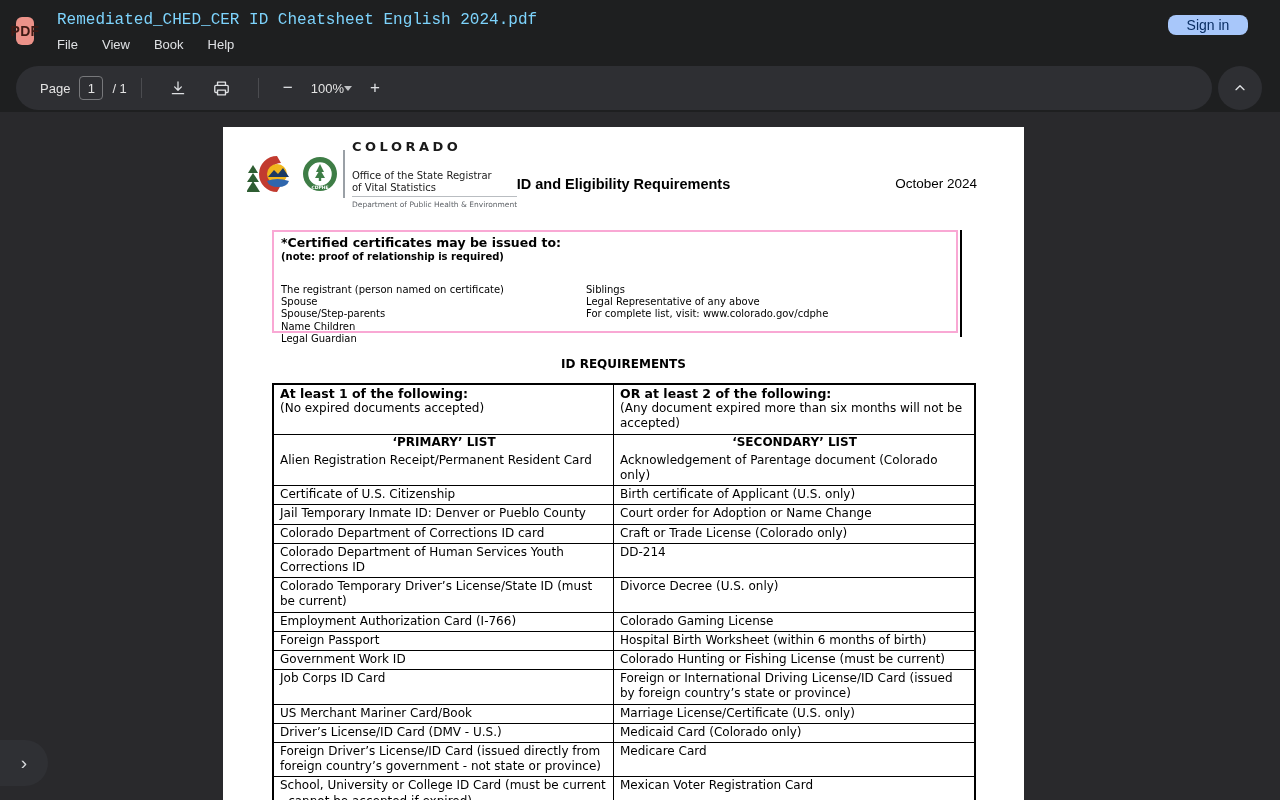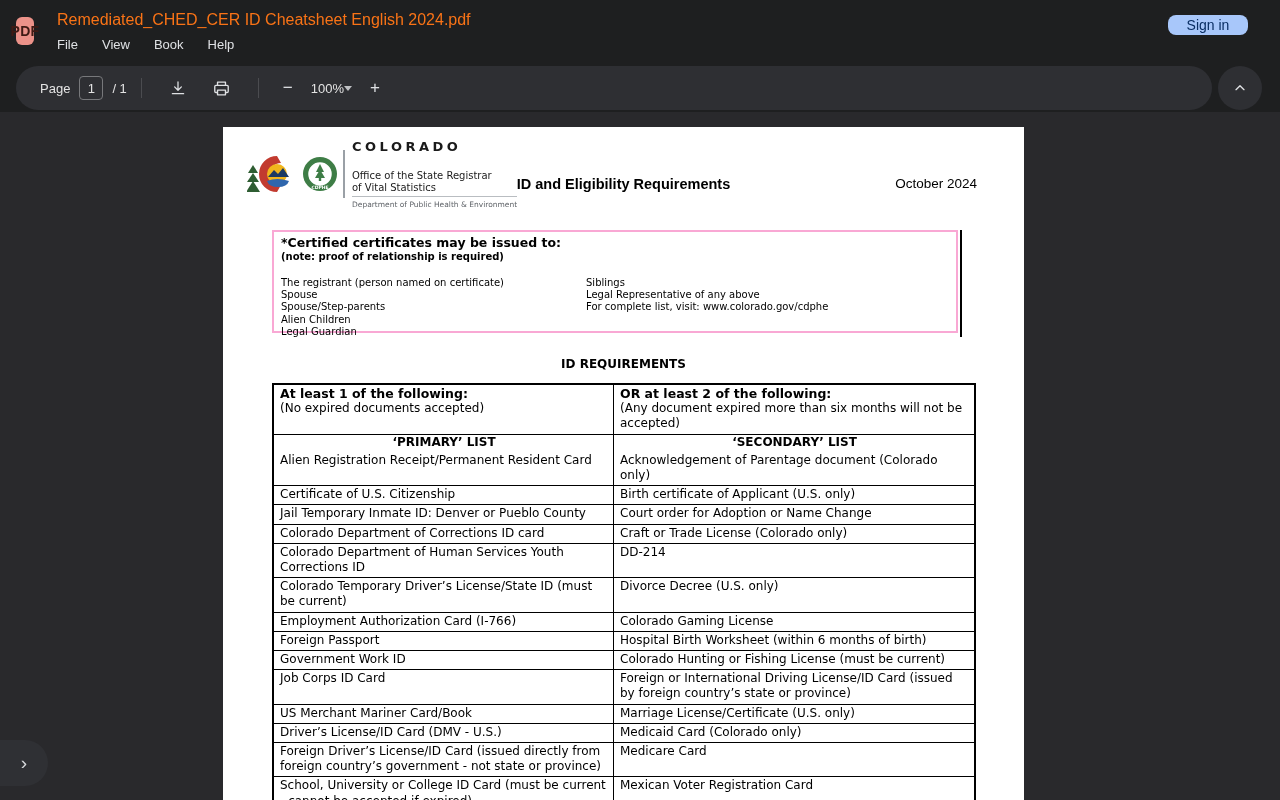--- a/index.html
+++ b/index.html
@@ -4,21 +4,21 @@
 <style>
   * { margin:0; padding:0; box-sizing:border-box; }
   html,body { width:1280px; height:800px; overflow:hidden; background:#1e1f20;
     font-family:"Liberation Sans","DejaVu Sans",sans-serif; }
 
   
   .titlebar { position:absolute; top:0; left:0; width:1280px; height:62px; background:#1e1f20; }
   .pdf-badge { position:absolute; left:16px; top:17px; width:18px; height:28px; border-radius:6px;
     background:#ec9289; color:#3f1a14; font-size:14px; font-weight:bold; letter-spacing:.3px;
     display:flex; align-items:center; justify-content:center; }
-  .doc-title { position:absolute; left:57px; top:11px; font-size:16px; color:#f97316; white-space:nowrap; }
+  .doc-title { position:absolute; left:57px; top:11px; font-size:16px; color:#7dd3fc; white-space:nowrap;font-family:Liberation Mono, monospace; }
   .menubar { position:absolute; left:57px; top:37px; display:flex; gap:24px; }
   .menubar span { font-size:13px; color:#dfe1e4; cursor:default; }
   .signin-btn { position:absolute; right:32px; top:15px; width:80px; height:20px; background:#a8c7fa;
     color:#0a2e63; border:none; border-radius:8px; font-size:14px; font-weight:500;
     font-family:inherit; display:flex; align-items:center; justify-content:center; }
 
   
   .toolbar-pill { position:absolute; left:16px; top:66px; width:1196px; height:44px; border-radius:22px;
     background:#2e2f33; display:flex; align-items:center; padding-left:24px; color:#e3e3e3; font-size:13px; }
   .tb-sep { width:1px; height:20px; background:#4b4c50; margin:0 14px; }
@@ -53,21 +53,21 @@
 
   .doc-heading { position:absolute; top:49px; left:0; width:100%; text-align:center;
     font-family:"Liberation Sans",sans-serif; font-size:14.5px; font-weight:bold; }
   .doc-date { position:absolute; top:49px; right:47px; font-family:"Liberation Sans",sans-serif; font-size:13.5px; }
 
   .issue-box { position:absolute; top:103px; left:49px; width:686px; height:103px;
     border:2px solid #f9a8d4; padding:3px 7px; }
   .issue-box::after { content:""; position:absolute; right:-6px; top:-2px; height:107px; width:2px; background:#000; }
   .ib-heading { font-size:12.5px; font-weight:bold; }
   .ib-note { font-size:10px; font-weight:bold; margin-top:1px; }
-  .ib-cols { display:flex; margin-top:15px; }
+  .ib-cols { display:flex; margin-top:22px; }
   .ib-col-left { width:305px; }
   .ibox-item { font-size:10px; line-height:12.2px; }
 
   .section-title { position:absolute; top:230px; left:0; width:100%; text-align:center;
     font-size:12px; font-weight:bold; }
 
   .idtable { position:absolute; top:256px; left:49px; width:704px; border:2px solid #000; font-size:12px; }
   .trow { display:grid; grid-template-columns:339px 361px; }
   .tcell { padding:1px 5px 2px 6px; line-height:15.2px; border-top:1.5px solid #000; }
   .tcell.right { border-left:1.5px solid #000; }
@@ -158,21 +158,21 @@
     <div class="doc-date">October 2024</div>
 
     <div class="issue-box">
       <div class="ib-heading">*Certified certificates may be issued to:</div>
       <div class="ib-note">(note: proof of relationship is required)</div>
       <div class="ib-cols">
         <div class="ib-col-left">
             <div class="ibox-item">The registrant (person named on certificate)</div>
             <div class="ibox-item">Spouse</div>
             <div class="ibox-item">Spouse/Step-parents</div>
-            <div class="ibox-item">Alien Children</div>
+            <div class="ibox-item">Name Children</div>
             <div class="ibox-item">Legal Guardian</div>
           </div>
         <div class="ib-col-right">
             <div class="ibox-item">Siblings</div>
             <div class="ibox-item"> Legal Representative of any above</div>
             <div class="ibox-item">For complete list, visit:  www.colorado.gov/cdphe</div>
           </div>
       </div>
     </div>
 

